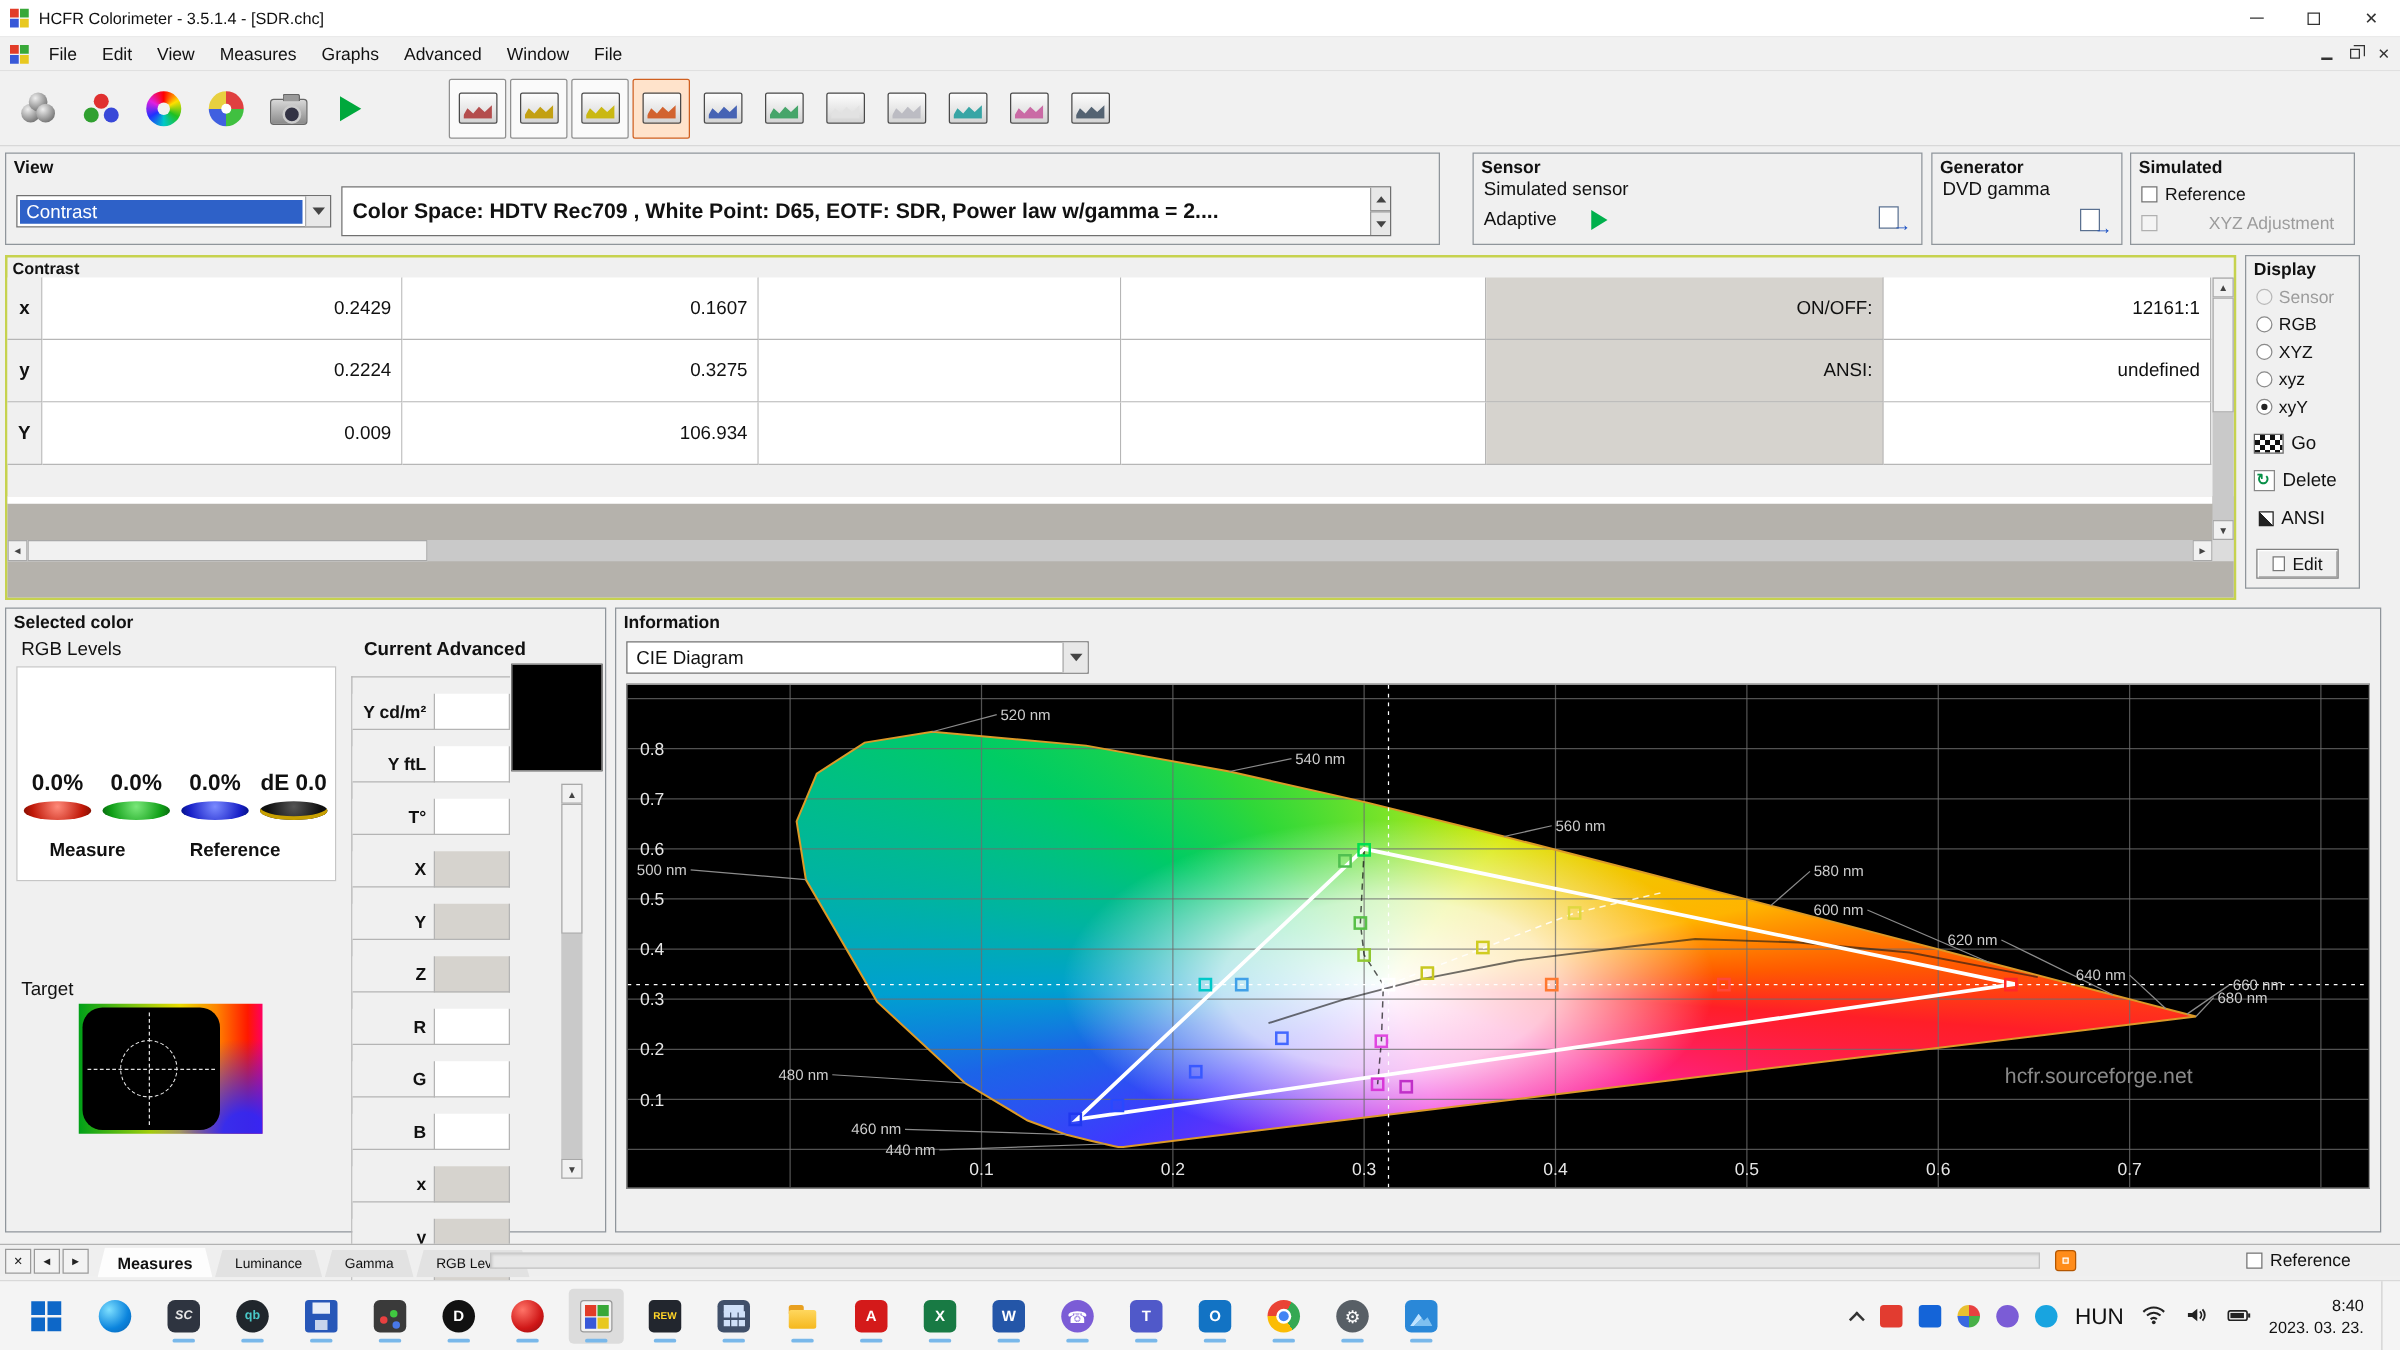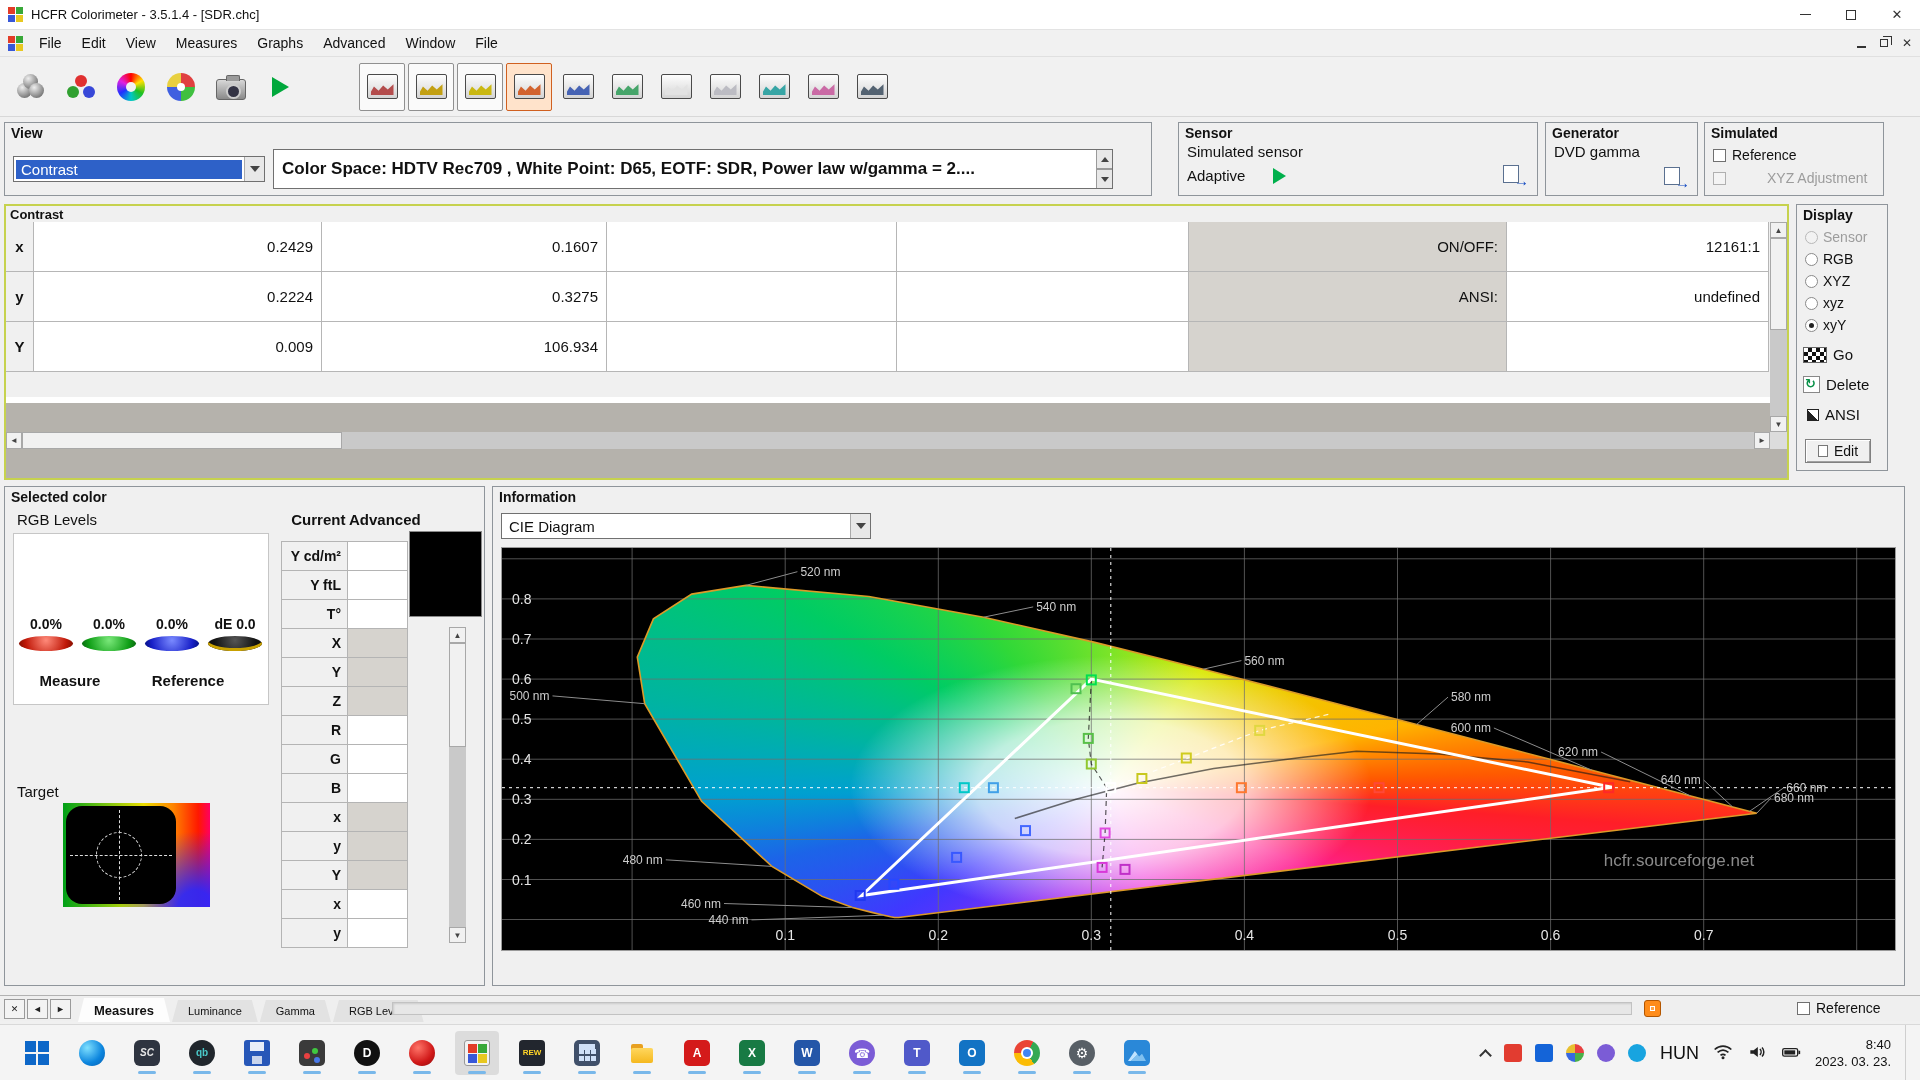--- a/index.html
+++ b/index.html
@@ -132,31 +132,31 @@
   .ic-recycle::after { content:'↻'; position:absolute; left:1px; top:-1px; color:#089048; font-weight:bold; font-size:13px; }
   .ic-ansi { width:12px; height:12px; border:1px solid #222; background:linear-gradient(45deg,#222 50%,#fff 50%); flex:none; margin-left:4px; }
   .btn3d { width:66px; height:24px; background:#f0f0f0; border:1px solid #808080; box-shadow:inset 1px 1px 0 #fff, inset -1px -1px 0 #a0a0a0; display:flex; align-items:center; justify-content:center; gap:6px; margin:16px 0 0 8px; font-size:14px; }
   .ic-page { width:10px; height:12px; background:#fff; border:1px solid #777; display:block; }
 
   
   .sc-rgb-label { position:absolute; left:12px; top:24px; font-size:15px; }
   .sc-white { position:absolute; left:8px; top:46px; width:256px; height:172px; background:#fff; border:1px solid #c6c6c6; }
   .meters { position:absolute; left:4px; top:82px; display:flex; gap:7px; }
   .meter-slot { width:56px; }
-  .meter-label { text-align:center; font-weight:bold; font-size:14px; margin-bottom:4px; }
+  .meter-label { text-align:center; font-weight:bold; font-size:18px; margin-bottom:4px; }
   .meter-ellipse { width:54px; height:15px; border-radius:50%; margin:0 auto; }
   .red-meter .meter-ellipse { background:radial-gradient(circle at 50% 28%, #ff8a7a, #c01808 70%, #7a0e00); }
   .green-meter .meter-ellipse { background:radial-gradient(circle at 50% 28%, #7ae87a, #0f9e16 70%, #0a6010); }
   .blue-meter .meter-ellipse { background:radial-gradient(circle at 50% 28%, #7a8aff, #1820c8 70%, #000e78); }
   .delta-e-meter .meter-ellipse { background:radial-gradient(circle at 50% 28%, #555, #101010 72%); box-shadow:inset 0 -3px 0 #c8a000; }
   .sc-measure { position:absolute; left:0; top:138px; width:112px; text-align:center; font-weight:bold; font-size:15px; }
   .sc-reference { position:absolute; left:112px; top:138px; width:124px; text-align:center; font-weight:bold; font-size:15px; }
   .cm-title { position:absolute; left:276px; top:24px; width:150px; text-align:center; font-weight:bold; font-size:15px; }
   .cm-table { position:absolute; left:276px; top:54px; border-top:1px solid #b4b4b4; border-left:1px solid #b4b4b4; }
-  .cm-row { display:grid; grid-template-columns:66px 60px; height:29px; }
+  .cm-row { display:grid; grid-template-columns:66px 60px; height:29px;margin-top:13px; }
   .cm-lbl { background:#f0f0f0; border-right:1px solid #b4b4b4; border-bottom:1px solid #b4b4b4; font-weight:bold; font-size:14px; text-align:right; padding-right:6px; line-height:28px; }
   .cm-val { background:#fff; border-right:1px solid #b4b4b4; border-bottom:1px solid #b4b4b4; font-size:14px; line-height:28px; text-align:right; padding-right:4px; }
   .cm-val.shaded { background:#d6d3ce; }
   .sc-blackbox { position:absolute; left:404px; top:44px; width:73px; height:86px; background:#000; border:1px solid #8a8a8a; }
   .sc-vscroll { left:444px; top:140px; height:316px; }
   .sc-vscroll .sb-thumb { height:104px; }
   .sc-target-label { position:absolute; left:12px; top:296px; font-size:15px; }
   .target-box { position:absolute; left:58px; top:316px; width:147px; height:104px;
     background: radial-gradient(circle at 90% 100%, rgba(40,40,255,0.92) 0 10%, rgba(40,40,255,0) 45%),
                 linear-gradient(to right,#00a018 0%,#7cc410 30%,#eadc00 55%,#ff8400 75%,#ff1800 92%,#ff0060 100%);

